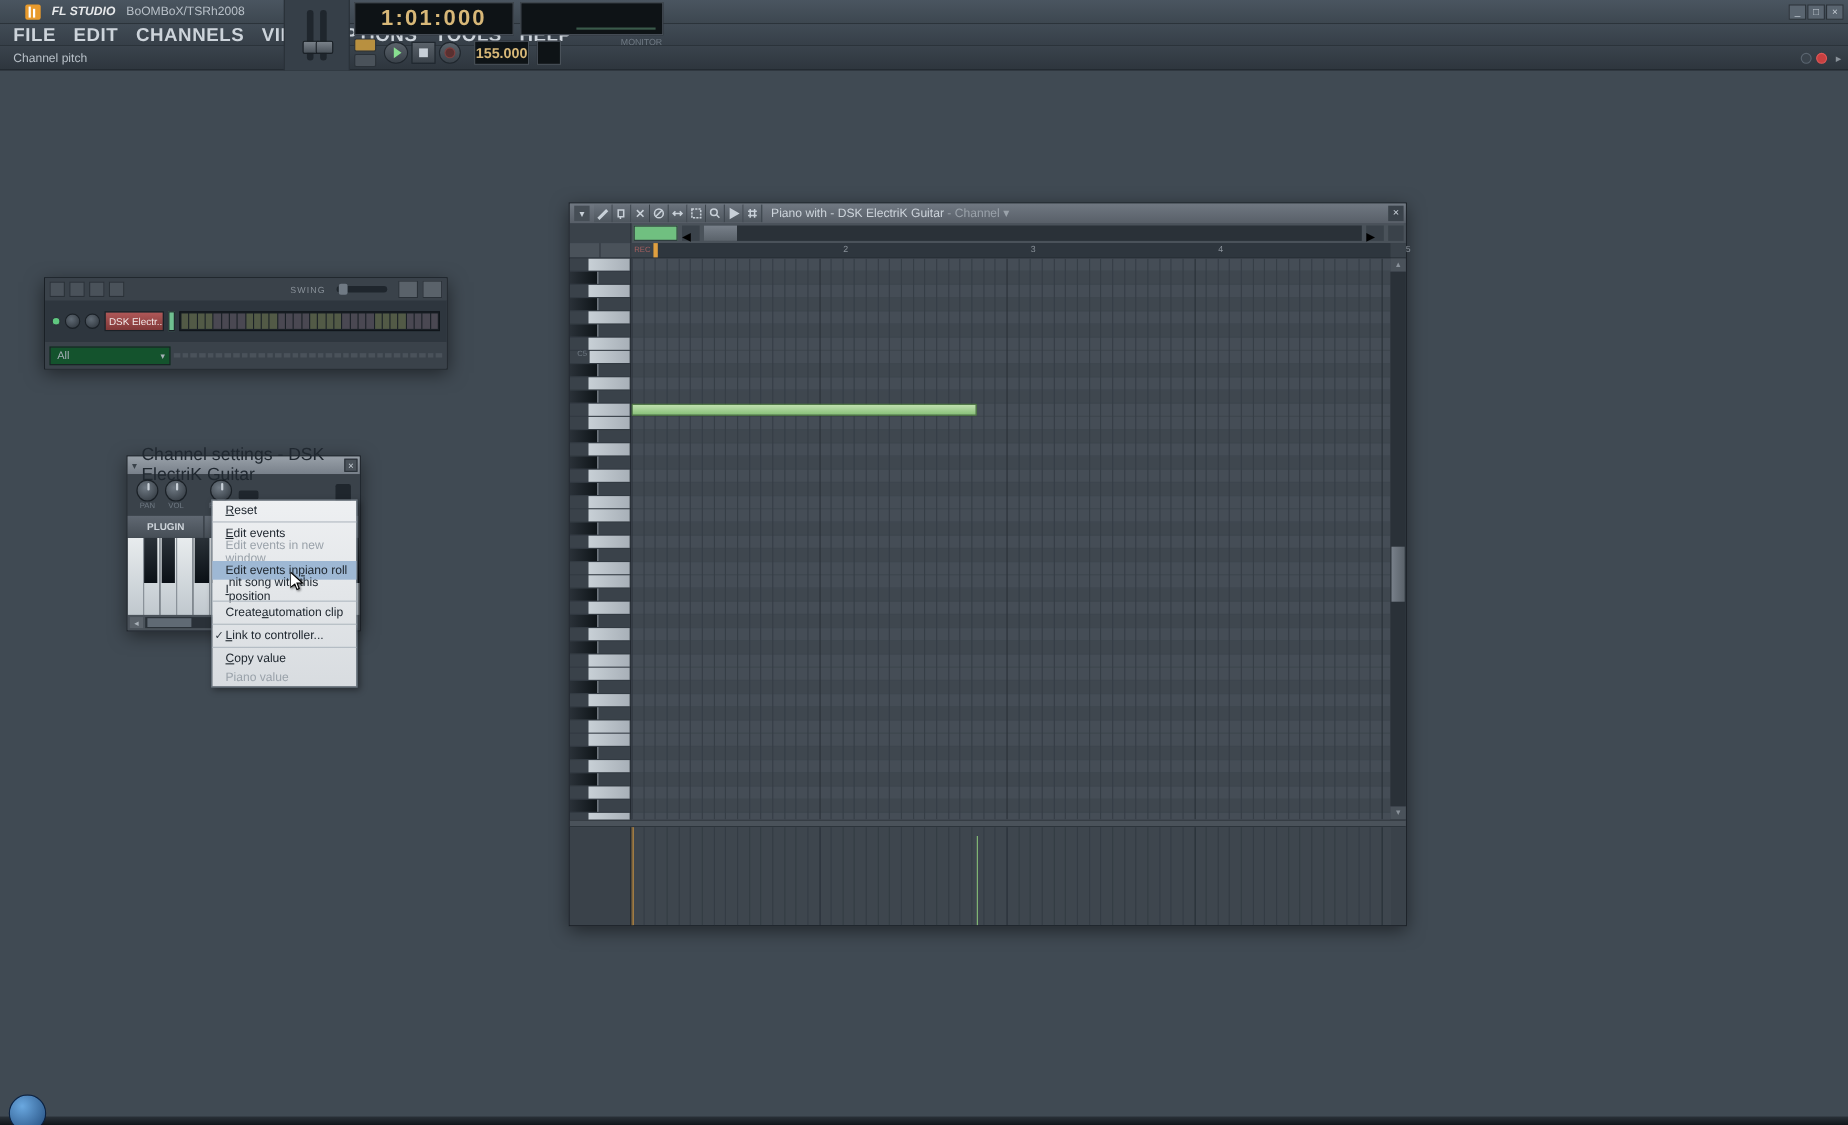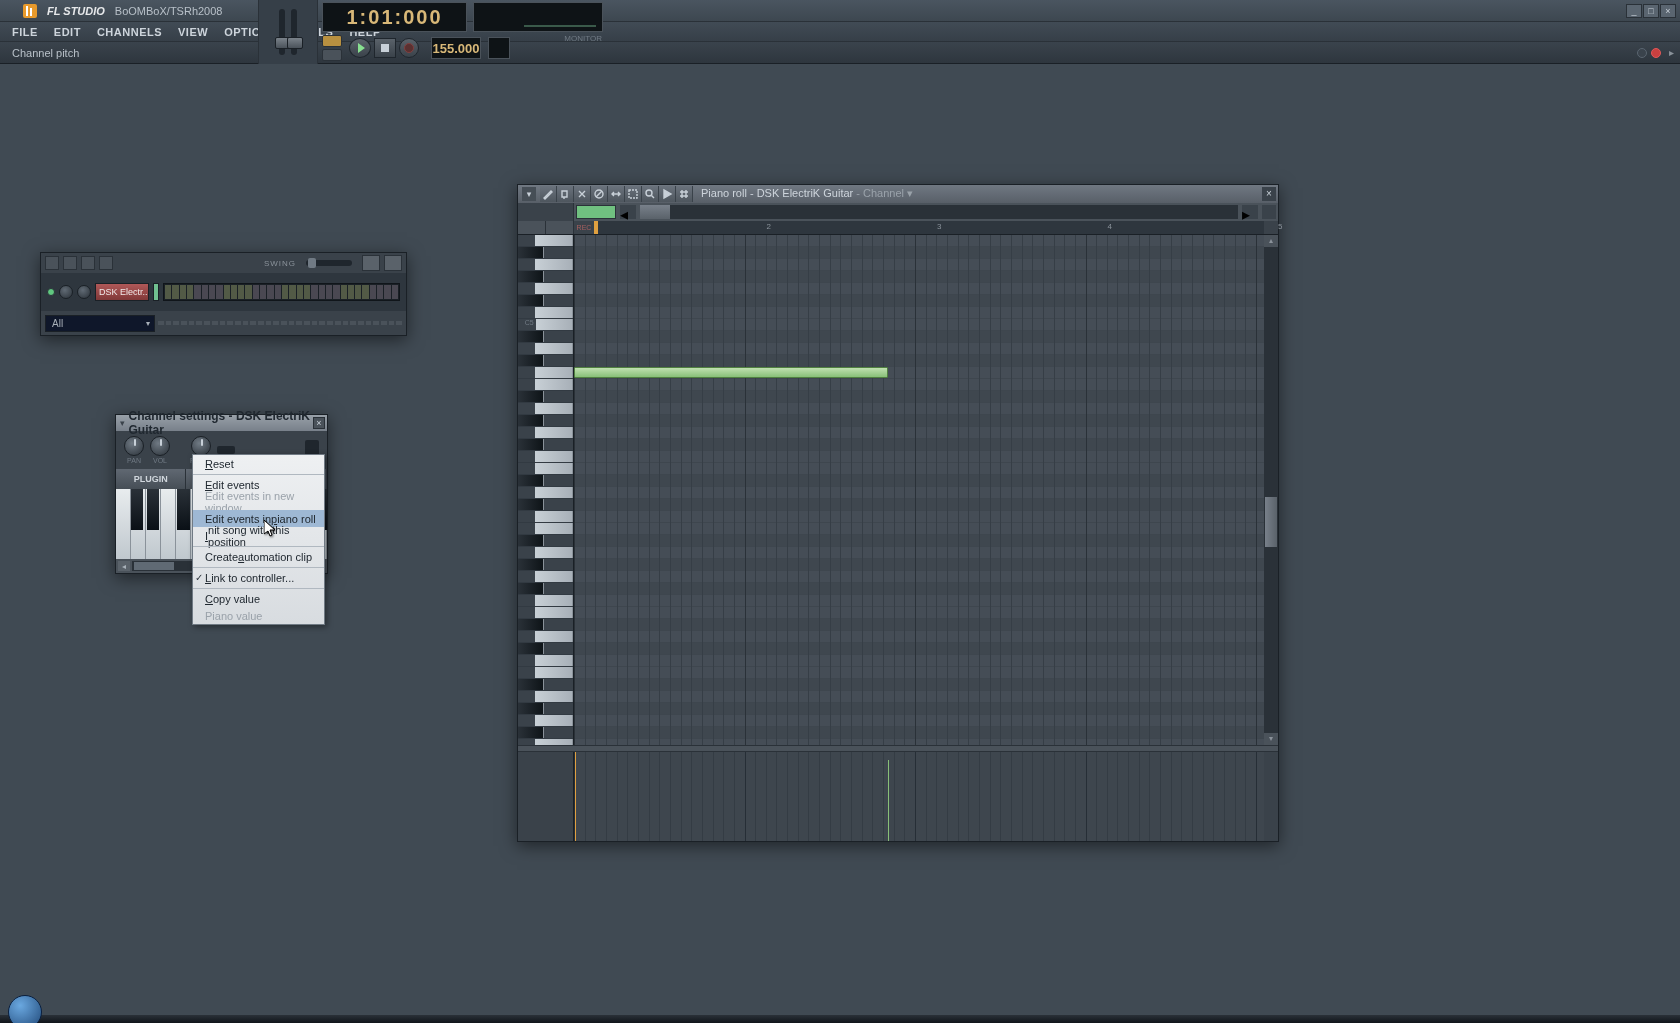--- a/index.html
+++ b/index.html
@@ -10,21 +10,21 @@
   .logo { color:#e6e8ea; font-size:11px; font-weight:bold; margin-left:6px; font-style:italic;}
   .logo-icon{width:14px;height:14px;background:#e89a2c;border-radius:2px;display:inline-block;margin-right:4px;vertical-align:-2px;position:relative;}
   .logo-icon::before{content:"";position:absolute;left:3px;top:2px;width:2px;height:10px;background:#fff;}
   .logo-icon::after{content:"";position:absolute;left:7px;top:4px;width:2px;height:8px;background:#fff;}
   .project { color:#b8c0c8; font-size:11px; margin-left:10px;}
   .winctrls{margin-left:auto;display:flex;gap:1px;margin-right:4px;}
   .winbtn{width:16px;height:14px;background:#5a6570;border:1px solid #2a3138;color:#c8d0d8;font-size:9px;display:flex;align-items:center;justify-content:center;cursor:pointer;}
 
   
   .menubar{height:20px;background:linear-gradient(to bottom,#414b55,#363f48);display:flex;align-items:center;border-bottom:1px solid #2a3138;padding-left:4px;}
-  .menuitem{color:#cdd4db;font-size:11px;font-weight:bold;padding:0 8px;cursor:pointer;letter-spacing:0.5px;}
+  .menuitem{color:#cdd4db;font-size:17px;font-weight:bold;padding:0 8px;cursor:pointer;letter-spacing:0.5px;}
 
   
   .hintbar{height:22px;background:linear-gradient(to bottom,#3a434c,#2e363e);display:flex;align-items:center;border-bottom:1px solid #1a2026;}
   .hinttext{color:#b8c0c8;font-size:11px;margin-left:12px;}
   .hint-dots{margin-left:auto;margin-right:4px;display:flex;gap:4px;}
   .dot{width:10px;height:10px;border-radius:50%;background:#3a434c;border:1px solid #5a6570;}
   .dot.red{background:#c84040;border-color:#e05858;}
   .hint-arrow{color:#8a929a;font-size:10px;margin-right:6px;margin-left:4px;}
 
   
@@ -61,30 +61,30 @@
   .rack-body{background:#2e363e;padding:8px 6px;}
   .channel-row{display:flex;align-items:center;height:22px;gap:4px;}
   .ch-led{width:8px;height:8px;border-radius:50%;background:#60c880;border:1px solid #2a3138;}
   .ch-knob{width:14px;height:14px;border-radius:50%;background:radial-gradient(circle at 40% 35%, #606a74,#2a3138);border:1px solid #1a2026;}
   .ch-name{width:54px;height:18px;background:linear-gradient(to bottom,#b05858,#803838);color:#f0e8e8;font-size:9px;display:flex;align-items:center;padding-left:3px;border:1px solid #1a2026;overflow:hidden;white-space:nowrap;}
   .ch-sel{width:6px;height:18px;background:#70c090;border:1px solid #1a2026;}
   .steps{flex:1;height:18px;background:#1a2026;border:1px solid #10151a;display:flex;gap:1px;padding:1px;}
   .step{flex:1;background:#525a46;}
   .step.alt{background:#4a4852;}
   .rack-footer{height:24px;background:#3a424a;display:flex;align-items:center;padding:0 4px;gap:3px;}
-  .rack-cat{width:110px;height:17px;background:#0f172a;color:#a8b0b8;font-size:10px;display:flex;align-items:center;padding-left:6px;border:1px solid #1a2026;}
+  .rack-cat{width:110px;height:17px;background:#14532d;color:#a8b0b8;font-size:10px;display:flex;align-items:center;padding-left:6px;border:1px solid #1a2026;}
   .rack-cat::after{content:"▾";margin-left:auto;margin-right:4px;font-size:8px;}
   .mini-steps{flex:1;height:10px;display:flex;gap:2px;}
   .mini-steps .ms{flex:1;background:#4a525a;height:4px;margin-top:3px;}
 
   
   #channel-settings{left:115px;top:414px;width:213px;}
   .cs-titlebar{height:16px;background:linear-gradient(to bottom,#98a0a8,#78808a);display:flex;align-items:center;padding-left:4px;padding-right:2px;}
   .cs-titlebar .arrow{color:#3a424a;font-size:9px;margin-right:4px;}
-  .cs-title{color:#202830;font-size:12px;font-weight:bold;flex:1;}
+  .cs-title{color:#202830;font-size:16px;font-weight:normal;flex:1;}
   .cs-close{width:12px;height:12px;background:#4a525a;color:#c8d0d8;font-size:9px;display:flex;align-items:center;justify-content:center;border:1px solid #2a3138;cursor:pointer;}
   .cs-knobrow{height:38px;background:#3a424a;display:flex;align-items:center;gap:6px;padding:0 8px;}
   .cs-knob-group{display:flex;flex-direction:column;align-items:center;gap:1px;}
   .cs-knob{width:20px;height:20px;border-radius:50%;background:radial-gradient(circle at 40% 35%, #707a84,#2a3138);border:1px solid #1a2026;position:relative;}
   .cs-knob::after{content:"";position:absolute;width:2px;height:7px;background:#c8d0d8;left:9px;top:2px;border-radius:1px;}
   .cs-knob-label{color:#707a84;font-size:7px;}
   .cs-track{width:18px;height:8px;background:#1f262d;border-radius:2px;}
   .cs-tabs{height:20px;display:flex;}
   .cs-tab{flex:1;background:linear-gradient(to bottom,#606872,#464e56);color:#d0d6dc;font-size:9px;font-weight:bold;display:flex;align-items:center;justify-content:center;border-right:1px solid #2a3138;cursor:pointer;}
   .cs-keyboard{height:70px;background:#2a3138;position:relative;overflow:hidden;}
@@ -463,21 +463,21 @@
             <path d="M3 2 L3 10 L10 6 Z" fill="#c8d0d8"></path>
           </svg>
         </div>
       <div class="pr-ti">
           <svg width="12" height="12" viewBox="0 0 12 12">
             <path d="M2 4 h8 M2 8 h8 M4 2 v8 M8 2 v8"></path>
           </svg>
         </div>
     </div>
     <span class="pr-title">
-      <span>Piano roll - DSK ElectriK Guitar</span>
+      <span>Piano with - DSK ElectriK Guitar</span>
       <span class="dim"> - </span>
       <span class="dim">Channel</span>
       <span class="dim"> ▾</span>
     </span>
     <div class="pr-close">×</div>
   </div>
 
   <div class="pr-toprow">
     <div class="pr-tl-corner">
       <div class="pr-tl-btn"></div>

